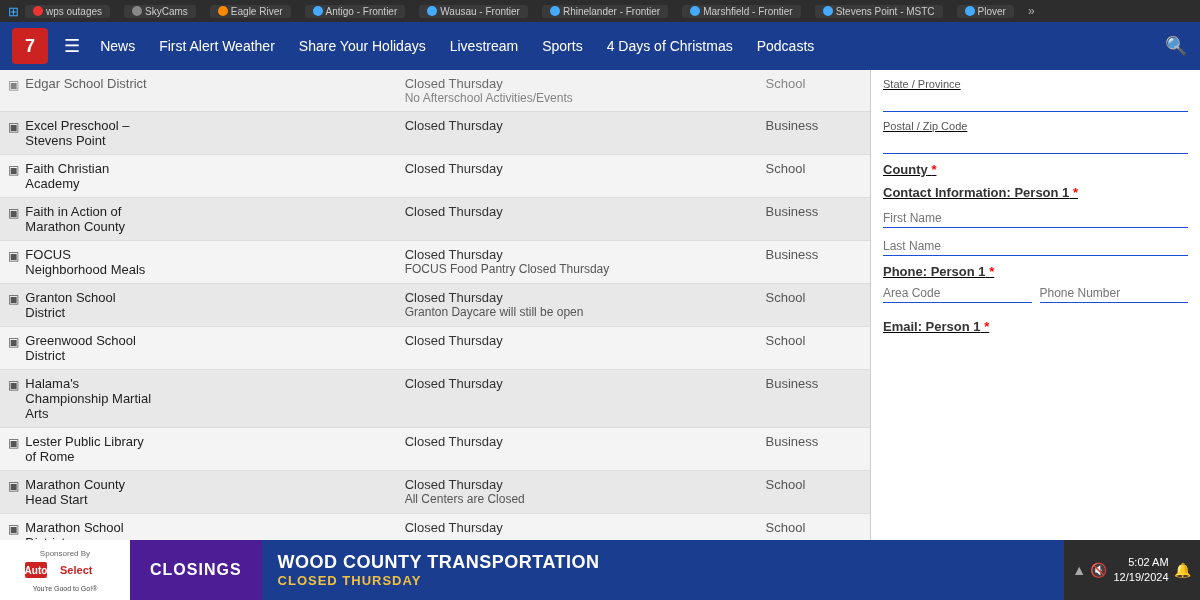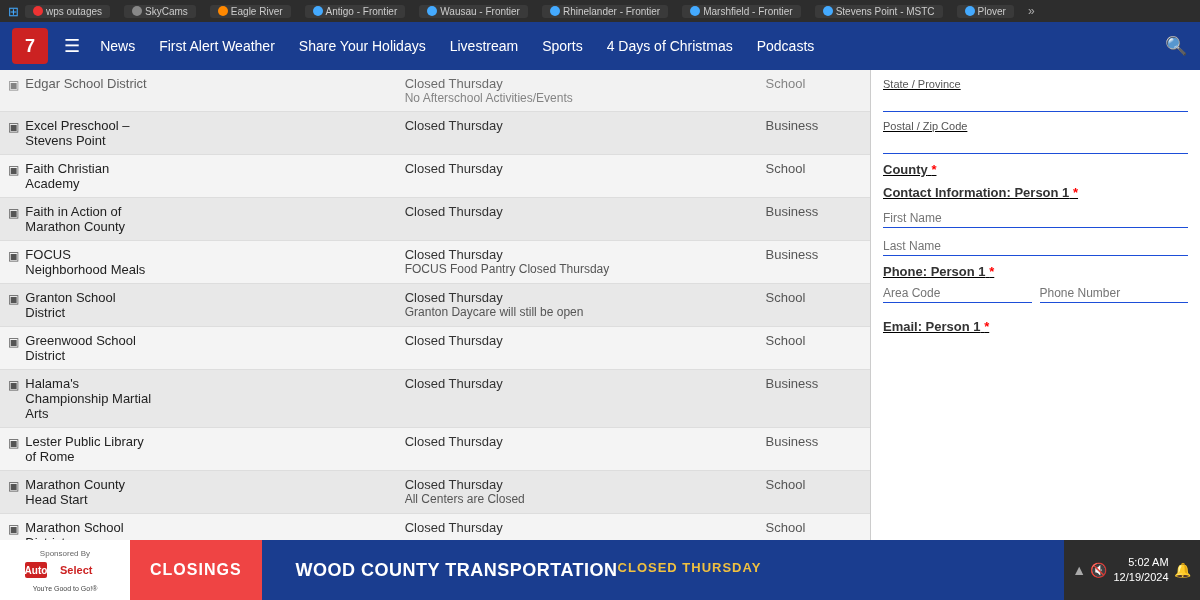--- a/index.html
+++ b/index.html
@@ -162,34 +162,34 @@
       flex-shrink: 0;
     }
     .sponsor-small { font-size: 8px; color: #666; }
     .sponsor-logo {
       font-size: 14px;
       font-weight: bold;
       color: #cc2222;
     }
     .sponsor-tagline { font-size: 7px; color: #444; text-align: center; }
     .ticker-label {
-      background: #ef4444;
+      background: #4c1d95;
       color: white;
       font-size: 16px;
       font-weight: bold;
       padding: 0 20px;
       height: 60px;
       display: flex; align-items: center;
       letter-spacing: 1px;
       flex-shrink: 0;
     }
     .ticker-content {
       display: flex;
-      flex-direction: row;
-      padding: 0 34px;
+      flex-direction: column;
+      padding: 0 16px;
     }
     .ticker-org {
       color: white;
       font-size: 18px;
       font-weight: bold;
       letter-spacing: 0.5px;
     }
     .ticker-status {
       color: #f0c040;
       font-size: 13px;

